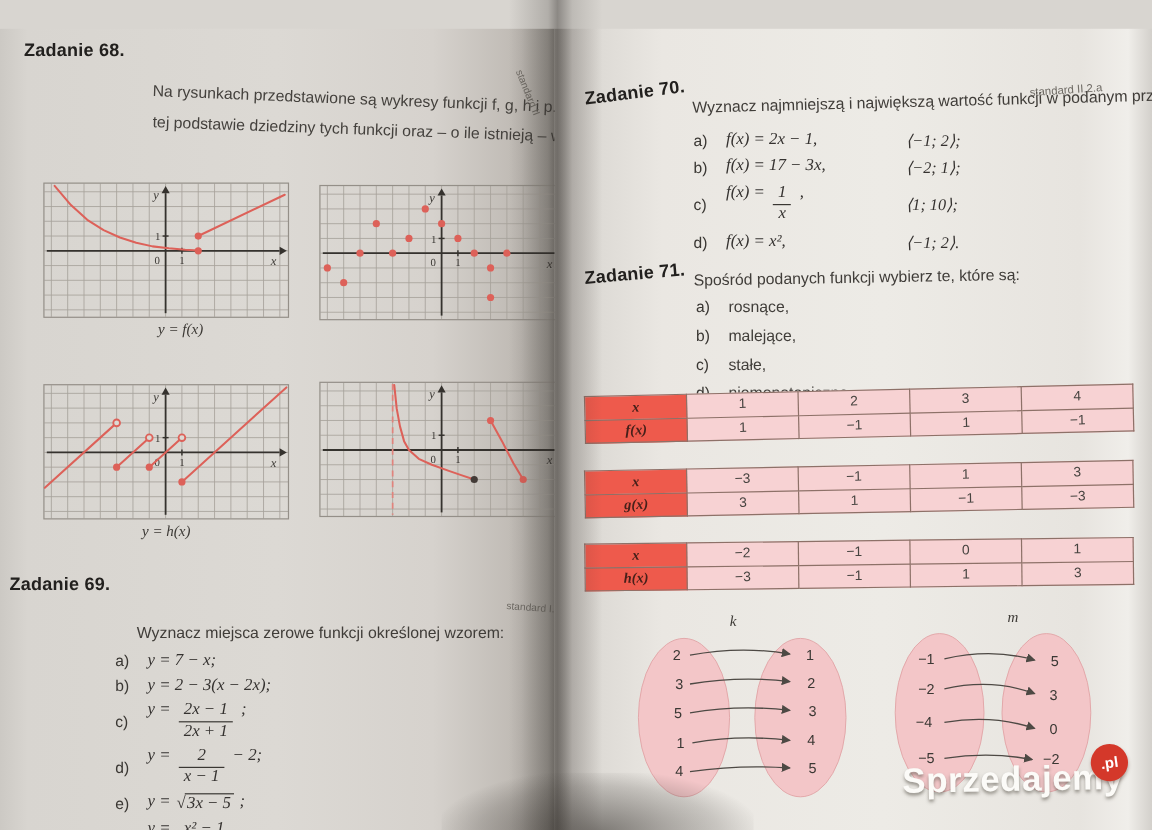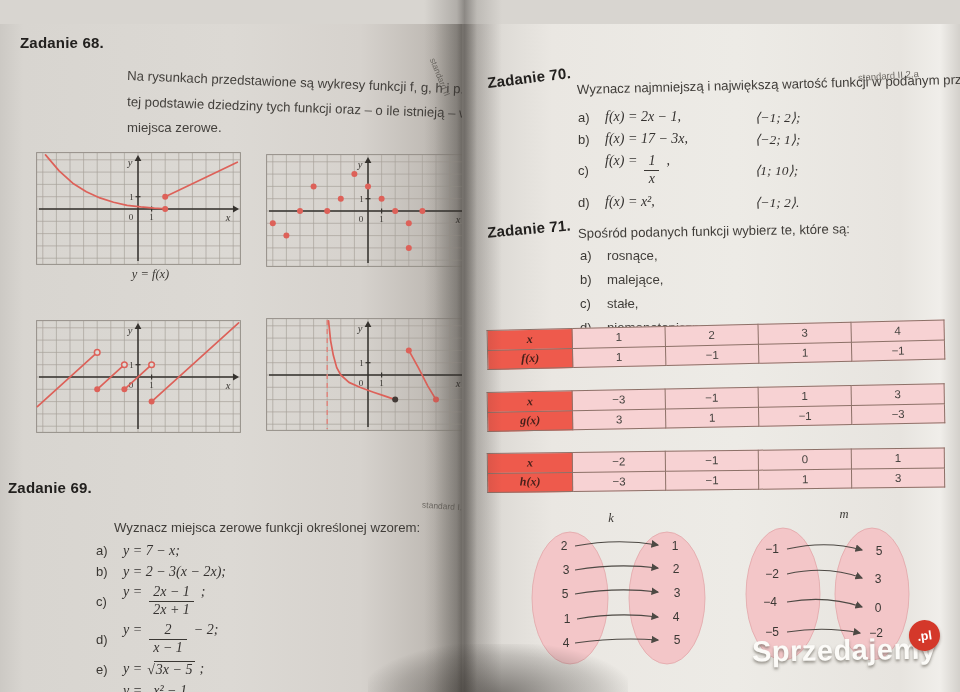--- a/index.html
+++ b/index.html
@@ -54,21 +54,20 @@
 </head>
 <body>
 
 <div class="stage">
 
   <div class="page page-left">
     <div class="z-title" style="left:20px;top:10px">Zadanie 68.</div>
     <div class="abs" style="left:127px;top:44px;width:345px">
       <div class="pline" style="transform:rotate(2.3deg)">Na rysunkach przedstawione są wykresy funkcji f, g, h i p. Odczytaj z</div>
       <div class="pline" style="transform:rotate(2deg)">tej podstawie dziedziny tych funkcji oraz – o ile istnieją – wszystkie</div>
-      <div class="pline">miejsca zerowe.</div>
     </div>
     <div class="sidenote" style="left:420px;top:48px;transform:rotate(68deg)">standard II</div>
 
     <svg class="graph" width="205" height="113" style="left:36px;top:128px">
         <path d="M6.799999999999997,1L6.799999999999997,112M20.400000000000006,1L20.400000000000006,112M34,1L34,112M47.6,1L47.6,112M61.2,1L61.2,112M74.8,1L74.8,112M88.4,1L88.4,112M102,1L102,112M115.6,1L115.6,112M129.2,1L129.2,112M142.8,1L142.8,112M156.4,1L156.4,112M170,1L170,112M183.6,1L183.6,112M197.2,1L197.2,112M1,106.2L204,106.2M1,93.9L204,93.9M1,81.6L204,81.6M1,69.3L204,69.3M1,57L204,57M1,44.7L204,44.7M1,32.4L204,32.4M1,20.099999999999994L204,20.099999999999994M1,7.799999999999997L204,7.799999999999997" stroke="#a7a29b" stroke-width="0.7" fill="none"></path>
         <rect x="0.6" y="0.6" width="203.8" height="111.8" stroke="#948f88" stroke-width="1" fill="none"></rect>
         <line x1="3" y1="57" x2="197" y2="57" stroke="#35322e" stroke-width="1.5"></line>
         <polygon points="197,53.6 197,60.4 203,57" fill="#35322e"></polygon>
         <line x1="102" y1="109" x2="102" y2="9" stroke="#35322e" stroke-width="1.5"></line>
         <polygon points="98.6,9 105.4,9 102,3" fill="#35322e"></polygon>
@@ -133,20 +132,21 @@
         <circle cx="61.2" cy="32.4" r="2.8" fill="#dcd9d4" stroke="#dd6159" stroke-width="1.5"></circle>
         <line x1="61.2" y1="69.3" x2="88.4" y2="44.7" stroke="#dd6159" stroke-width="1.7" stroke-linecap="round"></line>
         <circle cx="61.2" cy="69.3" r="3" fill="#dd6159"></circle>
         <circle cx="88.4" cy="44.7" r="2.8" fill="#dcd9d4" stroke="#dd6159" stroke-width="1.5"></circle>
         <line x1="88.4" y1="69.3" x2="115.6" y2="44.7" stroke="#dd6159" stroke-width="1.7" stroke-linecap="round"></line>
         <circle cx="88.4" cy="69.3" r="3" fill="#dd6159"></circle>
         <circle cx="115.6" cy="44.7" r="2.8" fill="#dcd9d4" stroke="#dd6159" stroke-width="1.5"></circle>
         <line x1="115.6" y1="81.6" x2="202.64" y2="2.8799999999999955" stroke="#dd6159" stroke-width="1.7" stroke-linecap="round"></line>
         <circle cx="115.6" cy="81.6" r="3" fill="#dd6159"></circle>
       </svg>
+    <div class="glabel" style="left:36px;top:412px;width:205px">y = h(x)</div>
 
     <svg class="graph" width="205" height="113" style="left:266px;top:294px">
         <path d="M6.799999999999997,1L6.799999999999997,112M20.400000000000006,1L20.400000000000006,112M34,1L34,112M47.6,1L47.6,112M61.2,1L61.2,112M74.8,1L74.8,112M88.4,1L88.4,112M102,1L102,112M115.6,1L115.6,112M129.2,1L129.2,112M142.8,1L142.8,112M156.4,1L156.4,112M170,1L170,112M183.6,1L183.6,112M197.2,1L197.2,112M1,106.2L204,106.2M1,93.9L204,93.9M1,81.6L204,81.6M1,69.3L204,69.3M1,57L204,57M1,44.7L204,44.7M1,32.4L204,32.4M1,20.099999999999994L204,20.099999999999994M1,7.799999999999997L204,7.799999999999997" stroke="#a7a29b" stroke-width="0.7" fill="none"></path>
         <rect x="0.6" y="0.6" width="203.8" height="111.8" stroke="#948f88" stroke-width="1" fill="none"></rect>
         <line x1="3" y1="57" x2="197" y2="57" stroke="#35322e" stroke-width="1.5"></line>
         <polygon points="197,53.6 197,60.4 203,57" fill="#35322e"></polygon>
         <line x1="102" y1="109" x2="102" y2="9" stroke="#35322e" stroke-width="1.5"></line>
         <polygon points="98.6,9 105.4,9 102,3" fill="#35322e"></polygon>
         <line x1="115.6" y1="54.5" x2="115.6" y2="59.5" stroke="#35322e" stroke-width="1.2"></line>
         <line x1="99.5" y1="44.7" x2="104.5" y2="44.7" stroke="#35322e" stroke-width="1.2"></line>

